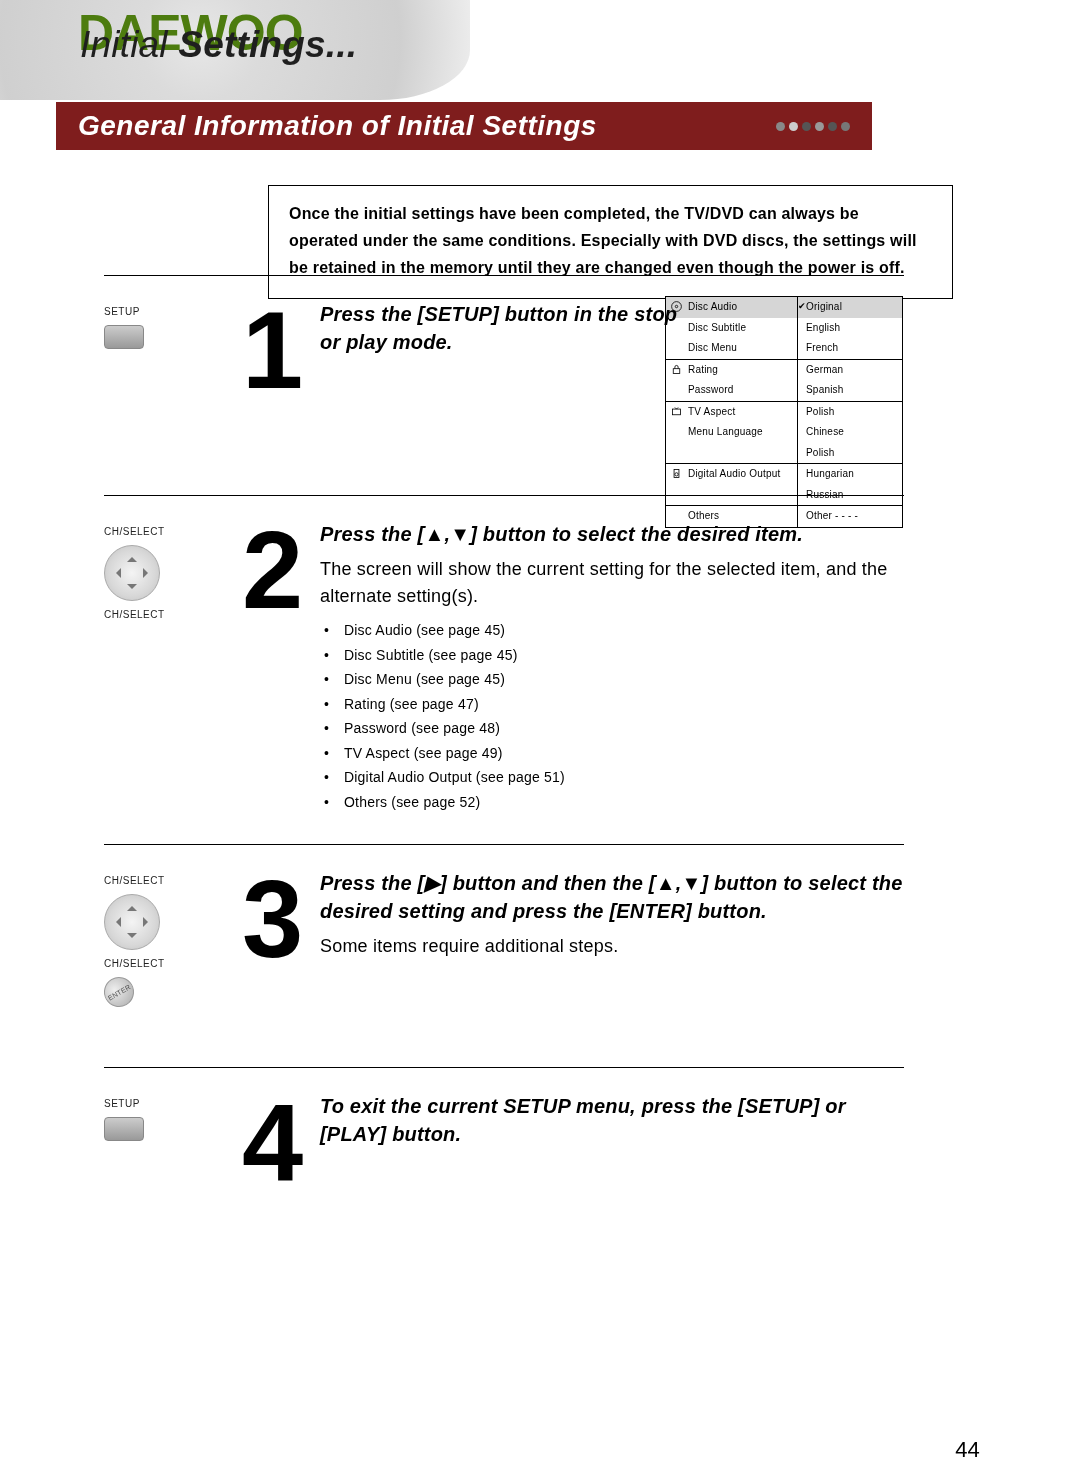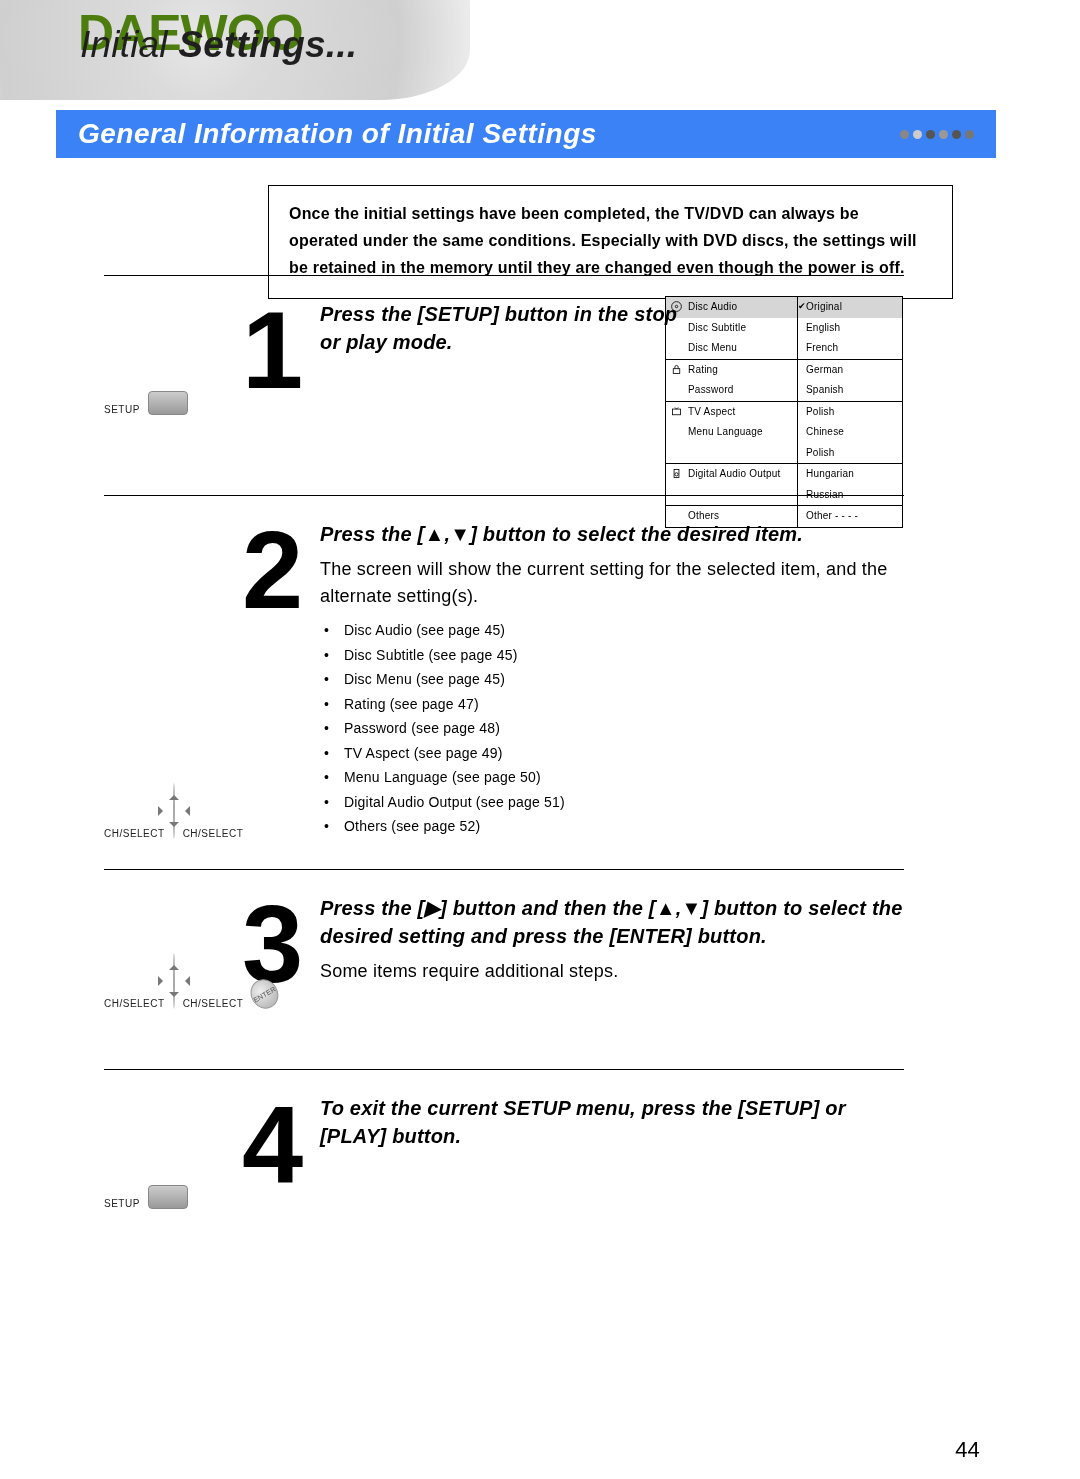--- a/index.html
+++ b/index.html
@@ -34,23 +34,23 @@
     top: 24px; left: 80px;
     font-size: 37px;
     font-weight: 400;
     color: #1f1f1f;
     font-style: italic;
     font-family: "Trebuchet MS", Arial, sans-serif;
   }
   .page-title .b { font-weight: 700; font-style: italic; }
   .banner {
     position: absolute;
-    top: 110px; left: 56px;
-    width: 940px; height: 48px;
-    background: #3b82f6;
+    top: 102px; left: 56px;
+    width: 816px; height: 48px;
+    background: #7f1d1d;
     display: flex;
     align-items: center;
     justify-content: space-between;
     padding: 0 22px;
   }
   .banner-title {
     color: #fff;
     font-size: 28px;
     font-style: italic;
     font-weight: 700;
@@ -87,21 +87,21 @@
     display: grid;
     grid-template-columns: 120px 60px 1fr;
     column-gap: 18px;
     border-top: 1.5px solid #000;
     padding-top: 24px;
     margin-top: 30px;
     min-height: 140px;
   }
   .step:first-child { border-top: 1.5px solid #000; }
   .step .iconcol {
-    display: flex; flex-direction: row; align-items: flex-end;
+    display: flex; flex-direction: column; align-items: flex-start;
     padding-top: 6px;
     gap: 8px;
   }
   .remote-label {
     font-size: 10px; letter-spacing: 0.5px; color: #222;
   }
   .btn-setup {
     width: 40px; height: 24px;
     background: linear-gradient(#ccc,#999);
     border: 1px solid #888; border-radius: 4px;
@@ -300,21 +300,20 @@
     <div class="body">
       <h3>Press the [▲,▼] button to select the desired item.</h3>
       <p>The screen will show the current setting for the selected item, and the alternate setting(s).</p>
       <ul>
         <li>Disc Audio (see page 45)</li>
         <li>Disc Subtitle (see page 45)</li>
         <li>Disc Menu (see page 45)</li>
         <li>Rating (see page 47)</li>
         <li>Password (see page 48)</li>
         <li>TV Aspect (see page 49)</li>
-        <li>Menu Language (see page 50)</li>
         <li>Digital Audio Output (see page 51)</li>
         <li>Others (see page 52)</li>
       </ul>
     </div>
   </div>
 
   <div class="step">
     <div class="iconcol">
       <div class="remote-label">CH/SELECT</div>
       <div class="dpad">

